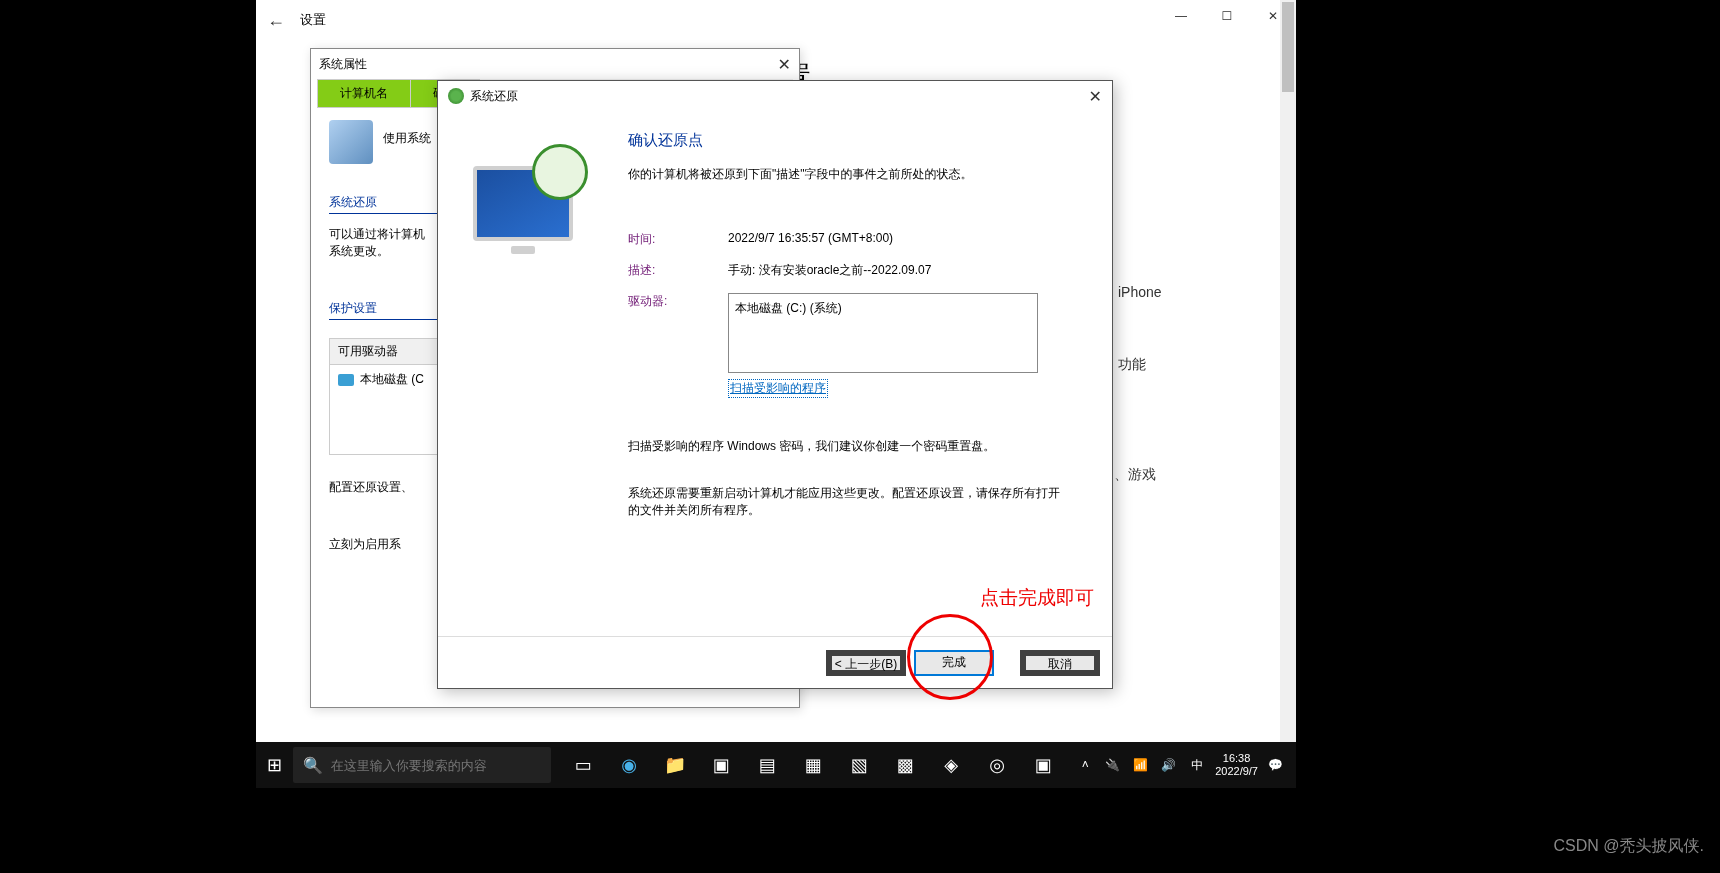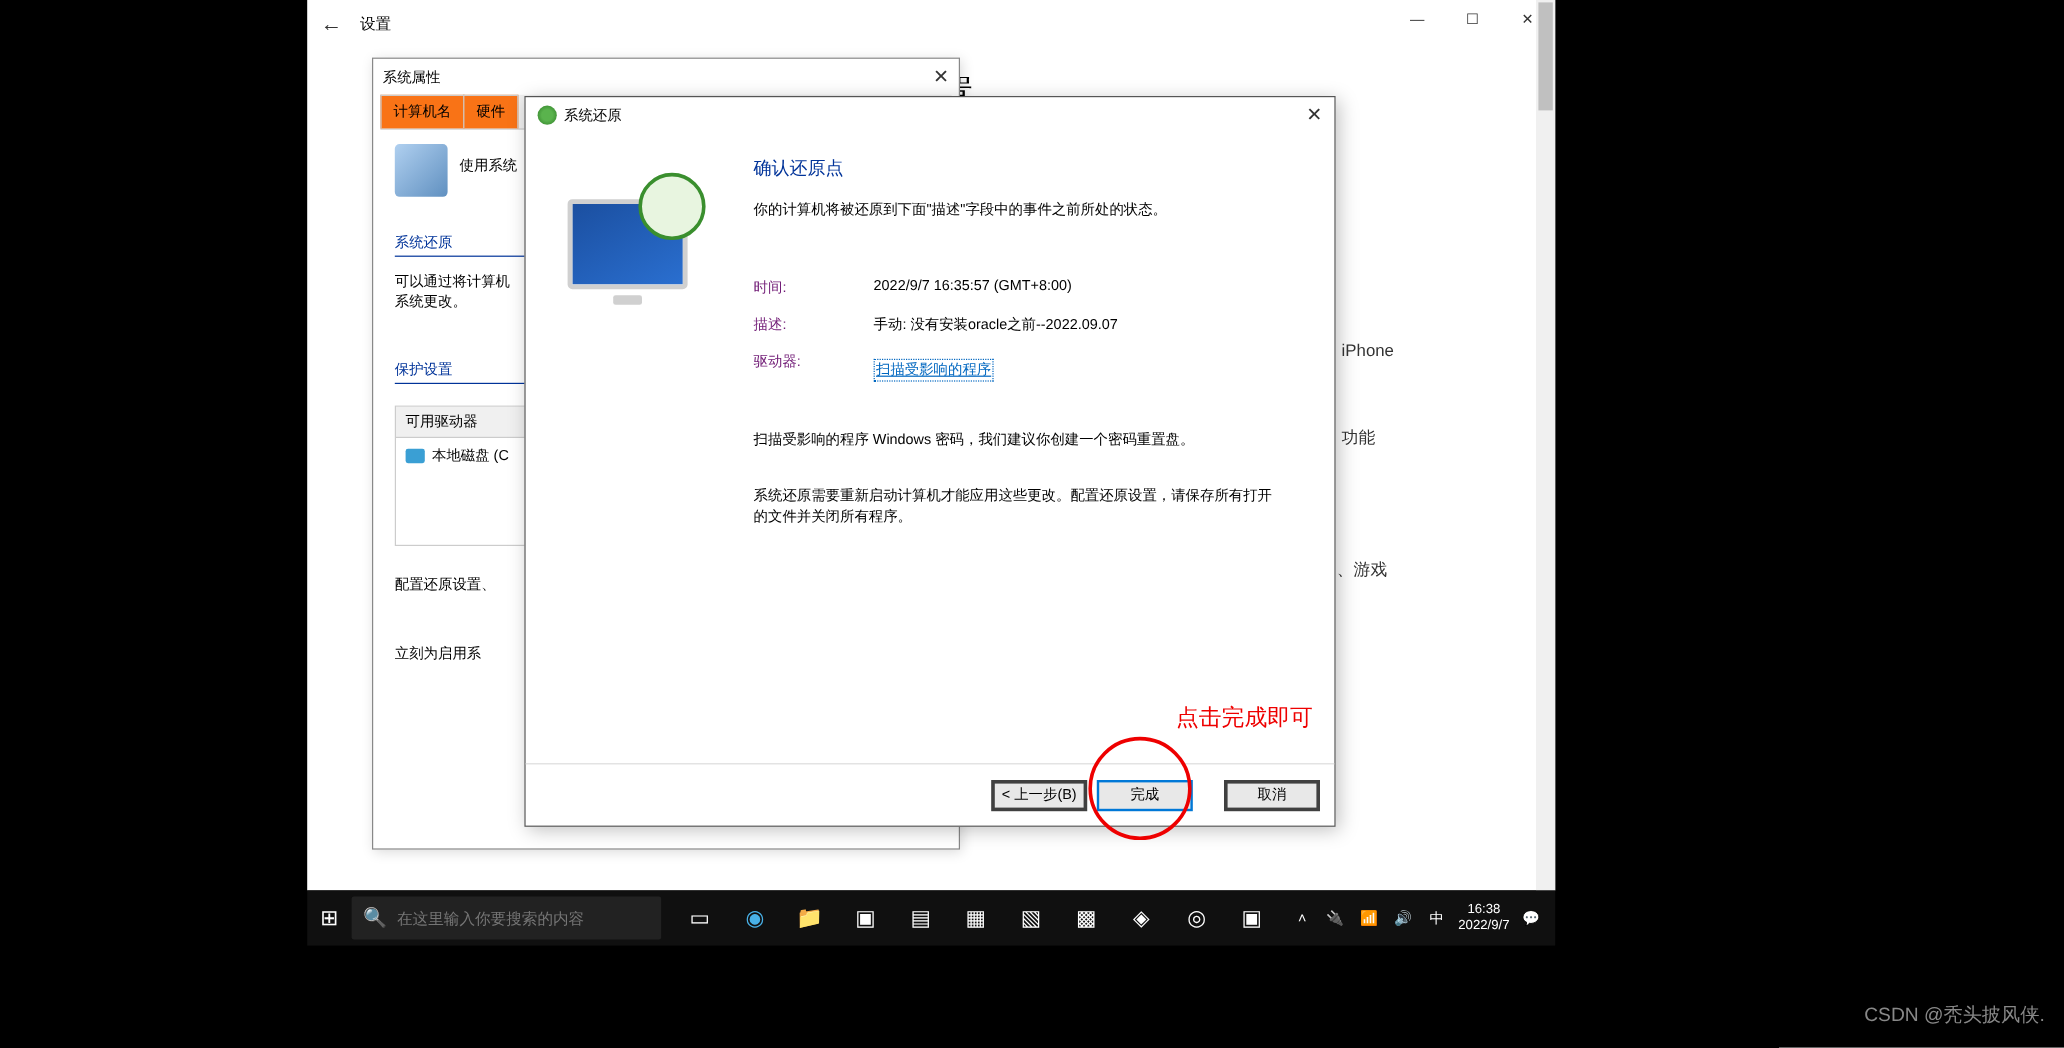--- a/index.html
+++ b/index.html
@@ -17,21 +17,21 @@
 .settings-big-title { position: absolute; left: 495px; top: 58px; font-size: 30px; font-weight: 500; color: #000; }
 
 
 .ghost-text { position: absolute; color: #333; font-size: 14px; }
 
 
 .sysprop { position: absolute; left: 310px; top: 48px; width: 490px; height: 660px; background: #fff; border: 1px solid #888; box-shadow: 2px 2px 10px rgba(0,0,0,0.15); }
 .sysprop-header { height: 30px; display: flex; align-items: center; padding: 0 8px; justify-content: space-between; font-size: 12px; gap: 28px; }
 .close-x { cursor: pointer; font-size: 16px; color: #333; }
 .tabs { display: flex; background: #f0f0f0; border-bottom: 1px solid #ccc; margin: 0 6px; }
-.tab { padding: 5px 10px; font-size: 12px; border: 1px solid #ccc; border-bottom: none; background: #f97316; margin-right: -1px; cursor: pointer; }
+.tab { padding: 5px 22px; font-size: 12px; border: 1px solid #ccc; border-bottom: none; background: #84cc16; margin-right: -1px; cursor: pointer; }
 .sysprop-body { padding: 12px 18px; font-size: 12px; color: #000; }
 .sysprop-icon { width: 44px; height: 44px; background: linear-gradient(135deg,#b0d0f0,#6090c0); border-radius: 4px; float: left; margin-right: 10px; }
 .section-label { margin-top: 30px; color: #003399; font-size: 12px; border-bottom: 1px solid #003399; padding-bottom: 2px; }
 .drive-box { margin-top: 18px; border: 1px solid #ccc; padding: 0; }
 .drive-box-header { background: #f0f0f0; padding: 4px 8px; font-size: 12px; border-bottom: 1px solid #ccc; }
 .drive-row { padding: 6px 8px; display: flex; align-items: center; gap: 6px; font-size: 12px; }
 .disk-icon { width: 16px; height: 12px; background: #3a9fd4; border-radius: 2px; }
 
 
 .restore-dlg { position: absolute; left: 437px; top: 80px; width: 676px; height: 609px; background: #fff; border: 1px solid #555; box-shadow: 3px 3px 15px rgba(0,0,0,0.25); }
@@ -46,21 +46,21 @@
 .clock { position: absolute; right: 5px; top: 8px; width: 56px; height: 56px; border: 3px solid #3a8f2e; border-radius: 50%; background: #e8f5e0; }
 .restore-right { flex: 1; padding: 10px 30px 0 10px; font-size: 12px; color: #000; }
 .restore-h1 { font-size: 15px; color: #003399; margin-bottom: 16px; }
 .restore-p { margin-bottom: 18px; }
 .restore-row { display: flex; margin-bottom: 14px; }
 .restore-row .lbl { width: 100px; color: #701a75; }
 .drives-textarea { border: 1px solid #888; padding: 6px; width: 310px; height: 80px; font-size: 12px; }
 .scan-link { color: #0067c0; text-decoration: underline; cursor: pointer; margin-top: 6px; display: inline-block; border: 1px dotted #0067c0; padding: 0 1px; }
 .restore-note { margin-top: 40px; font-size: 12px; }
 .restore-footer { height: 52px; border-top: 1px solid #ddd; display: flex; justify-content: flex-end; align-items: center; padding: 0 12px; gap: 8px; }
-.dlg-btn { min-width: 80px; height: 26px; border: 3px solid #404040; background: #e8e8e8; font-size: 12px; cursor: pointer; }
+.dlg-btn { min-width: 80px; height: 26px; border: 6px solid #404040; background: #e8e8e8; font-size: 12px; cursor: pointer; }
 .dlg-btn.primary { border: 2px solid #0078d7; }
 
 
 .annot-circle { position: absolute; left: 907px; top: 614px; width: 86px; height: 86px; border: 3px solid #e00; border-radius: 50%; pointer-events: none; }
 .annot-text { position: absolute; left: 980px; top: 585px; font-size: 19px; color: #e00; }
 
 
 .taskbar { position: absolute; left: 256px; bottom: 85px; width: 1040px; height: 46px; background: #101010; display: flex; align-items: center; color: #fff; }
 .start-btn { width: 48px; height: 46px; display: flex; align-items: center; justify-content: center; font-size: 18px; color: #fff; cursor: pointer; }
 .search-box { display: flex; align-items: center; background: #222; height: 36px; width: 330px; border-radius: 2px; padding: 0 10px; gap: 8px; }
@@ -159,20 +159,23 @@
         <div class="lbl">时间:</div>
         <div>2022/9/7 16:35:57 (GMT+8:00)</div>
       </div>
       <div class="restore-row">
         <div class="lbl">描述:</div>
         <div>手动: 没有安装oracle之前--2022.09.07</div>
       </div>
       <div class="restore-row" style="align-items:flex-start;">
         <div class="lbl">驱动器:</div>
         <div>
+          <div class="drives-textarea">
+            <span>本地磁盘 (C:) (系统)</span>
+          </div>
           <a class="scan-link">扫描受影响的程序</a>
         </div>
       </div>
       <div class="restore-note">扫描受影响的程序 Windows 密码，我们建议你创建一个密码重置盘。</div>
       <div class="restore-note" style="margin-top:30px;">系统还原需要重新启动计算机才能应用这些更改。配置还原设置，请保存所有打开的文件并关闭所有程序。</div>
     </div>
   </div>
   <div class="restore-footer">
     <button class="dlg-btn">&lt; 上一步(B)</button>
     <button class="dlg-btn primary">完成</button>

